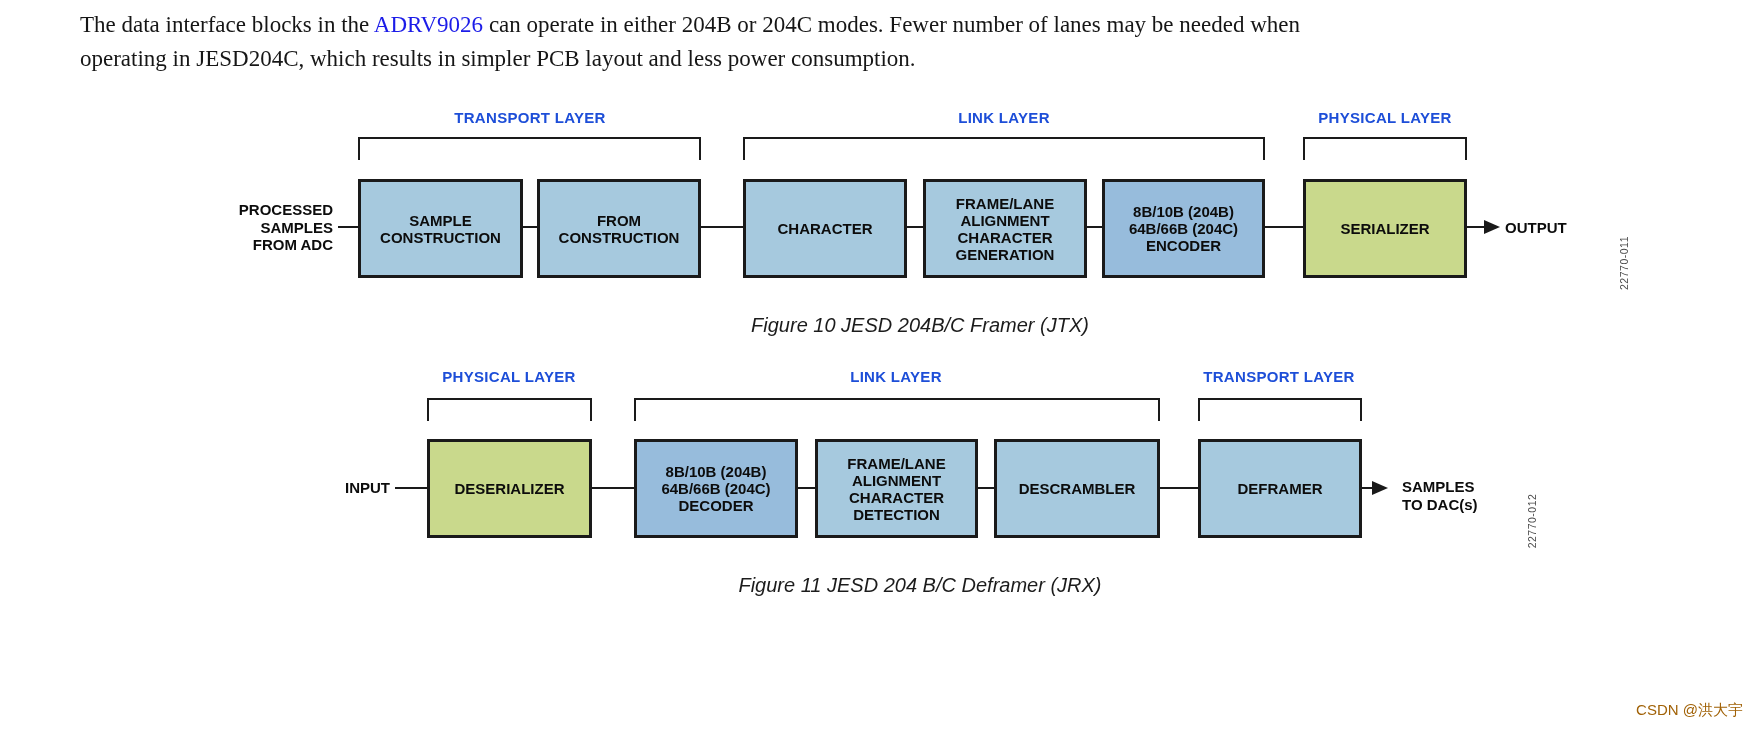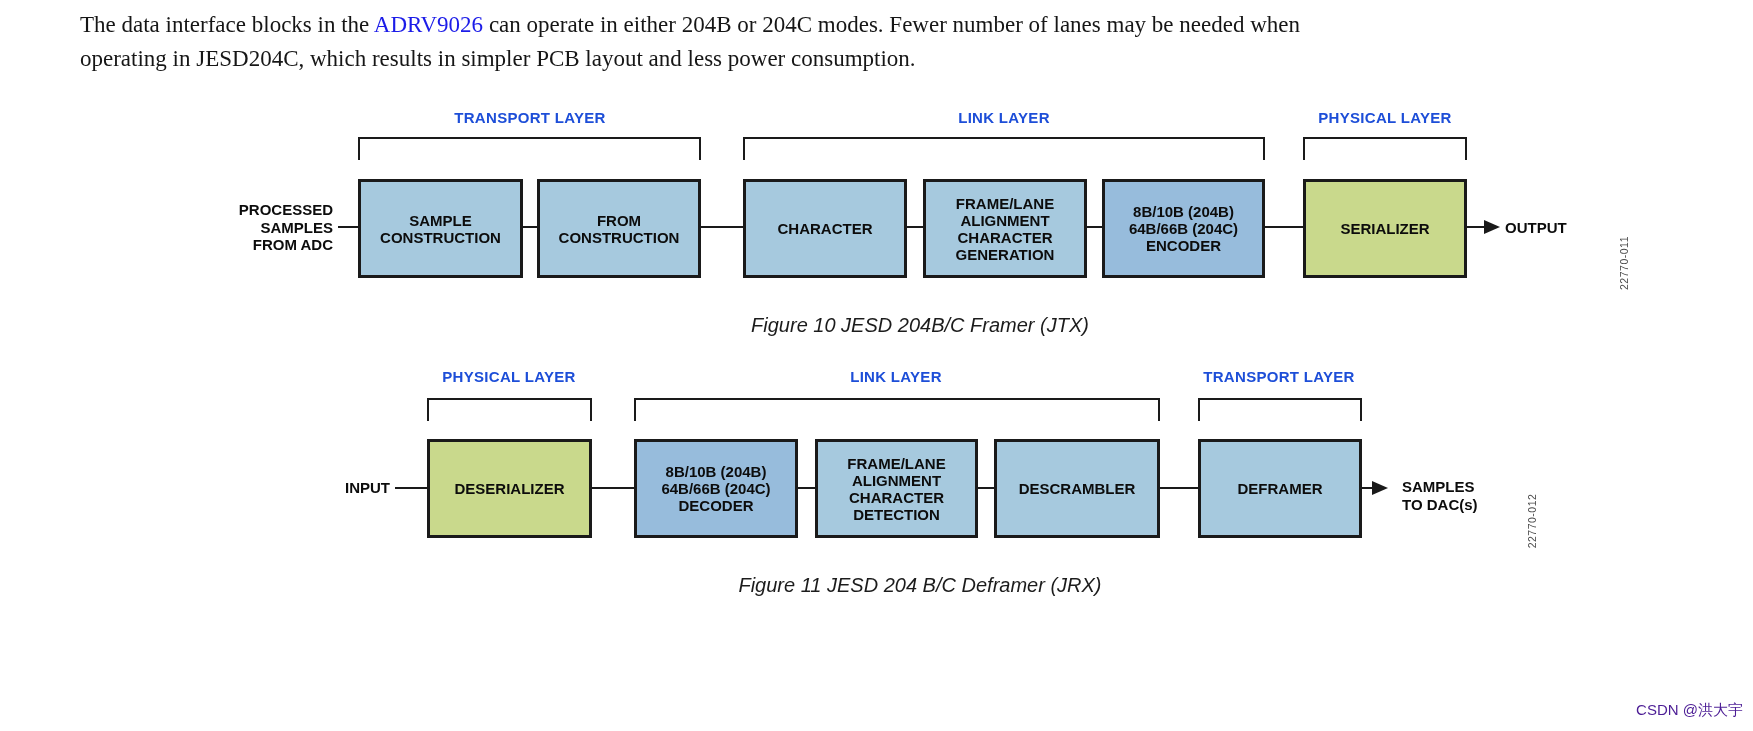--- a/index.html
+++ b/index.html
@@ -49,21 +49,21 @@
     position:absolute; left:90px; width:1660px; text-align:center;
     font-style:italic; font-size:20px; color:#1c1c1c;
   }
   .partnum {
     position:absolute; width:76px; height:14px; text-align:center;
     transform:rotate(-90deg); transform-origin:center;
     font-size:10.5px; letter-spacing:.5px; color:#4a4a4a; white-space:nowrap;
   }
   .watermark {
     position:absolute; right:10px; top:701px;
-    font-size:15px; color:#4c1d95; white-space:nowrap;
+    font-size:15px; color:#a16207; white-space:nowrap;
   }
 </style>
 </head>
 <body>
 
 <div class="page">
 
   <p class="para"><span>The data interface blocks in the </span><a>ADRV9026</a><span> can operate in either 204B or 204C modes. Fewer number of lanes may be needed when</span><br><span>operating in JESD204C, which results in simpler PCB layout and less power consumption.</span></p>
 
   <div class="layer-label" style="left:530px; top:109px;">TRANSPORT LAYER</div>

